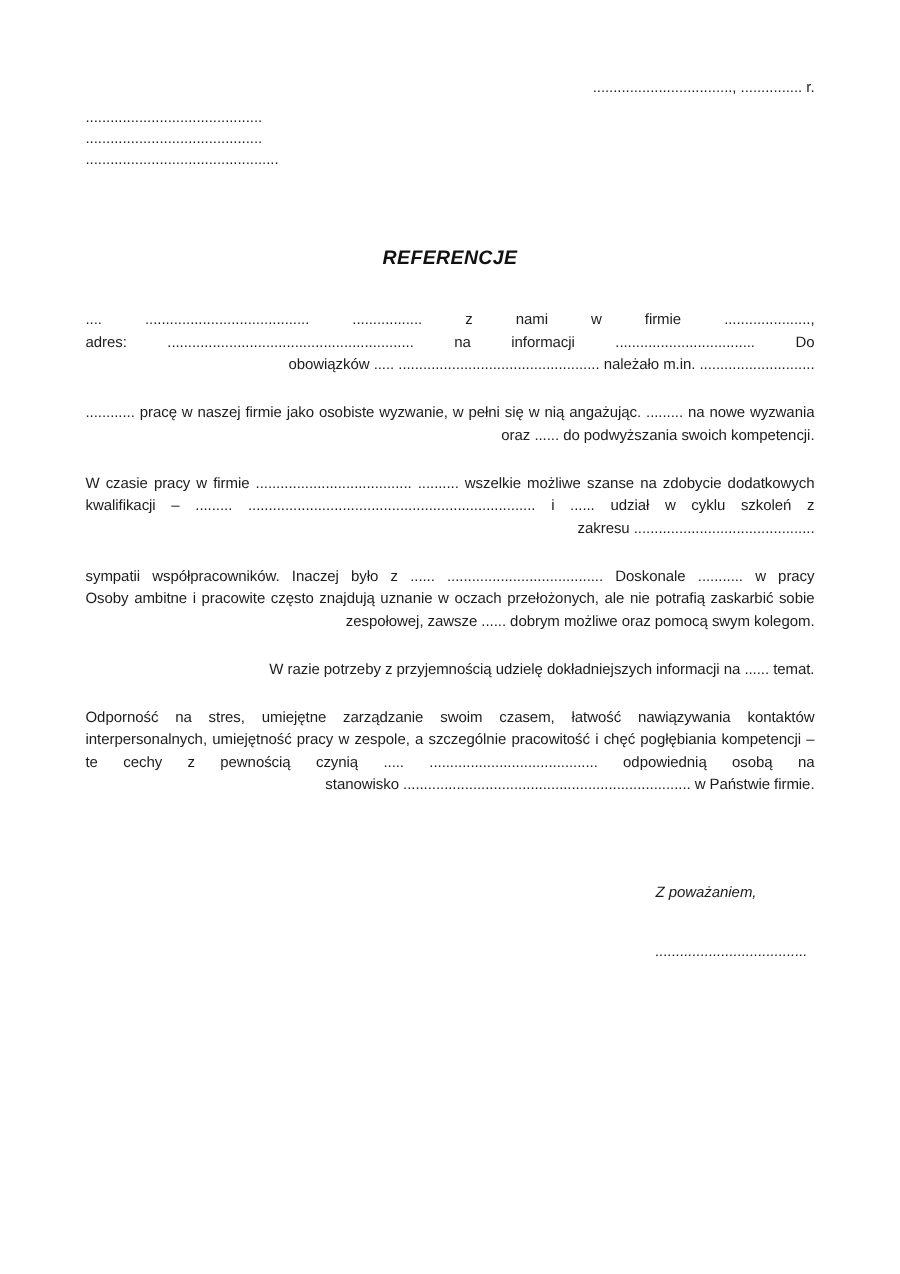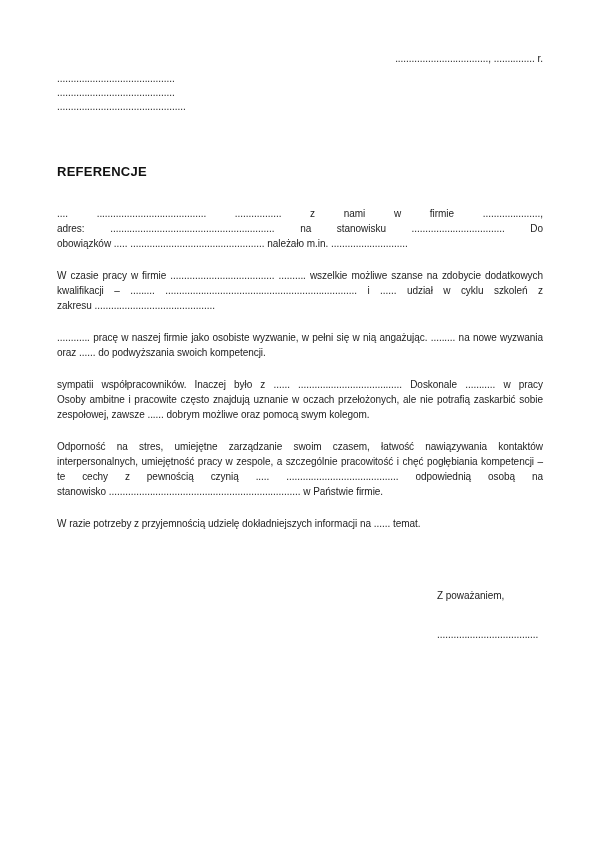--- a/index.html
+++ b/index.html
@@ -21,90 +21,92 @@
     letter-spacing: -0.04px;
     overflow: hidden;
   }
   .hdr-line { line-height: 14px; }
   .date-line { text-align: right; }
   .sender-block { margin-top: 6px; }
   .doc-title {
     margin: 50px 0 0 0;
     font-size: 13px;
     font-weight: bold;
-    text-align: left;
+    text-align: center;
     line-height: 15px;
     letter-spacing: 0.25px;
     color: #111111;
+    font-style: italic;
   }
   .para { margin: 0 0 17px 0; }
   .para.first { margin-top: 27px; }
   .jl {
     display: block;
     text-align: justify;
     text-align-last: justify;
   }
   .ll {
     display: block;
-    text-align: left;
+    text-align: right;
   }
   .closing-block {
     margin-top: 57px;
     margin-left: 380px;
     width: 106px;
+    font-style: italic;
   }
   .signature-line { margin-top: 24px; }
 </style>
 </head>
 <body>
 
 <div class="page">
 
   <div class="hdr-line date-line">.................................., ............... r.</div>
 
   <div class="sender-block">
     <div class="hdr-line">...........................................</div>
     <div class="hdr-line">...........................................</div>
     <div class="hdr-line">...............................................</div>
   </div>
 
   <h1 class="doc-title">REFERENCJE</h1>
 
   <p class="para first">
     <span class="jl">.... ........................................ ................. z nami w firmie .....................,</span>
-    <span class="jl">adres: ............................................................ na stanowisku .................................. Do</span>
+    <span class="jl">adres: ............................................................ na informacji .................................. Do</span>
     <span class="ll">obowiązków ..... ................................................. należało m.in. ............................</span>
+  </p>
+
+  <p class="para">
+    <span class="jl">............ pracę w naszej firmie jako osobiste wyzwanie, w pełni się w nią angażując. ......... na nowe wyzwania</span>
+    <span class="ll">oraz ...... do podwyższania swoich kompetencji.</span>
   </p>
 
   <p class="para">
     <span class="jl">W czasie pracy w firmie ...................................... .......... wszelkie możliwe szanse na zdobycie dodatkowych</span>
     <span class="jl">kwalifikacji – ......... ...................................................................... i ...... udział w cyklu szkoleń z</span>
     <span class="ll">zakresu ............................................</span>
   </p>
 
   <p class="para">
-    <span class="jl">............ pracę w naszej firmie jako osobiste wyzwanie, w pełni się w nią angażując. ......... na nowe wyzwania</span>
-    <span class="ll">oraz ...... do podwyższania swoich kompetencji.</span>
+    <span class="jl">sympatii współpracowników. Inaczej było z ...... ...................................... Doskonale ........... w pracy</span>
+    <span class="jl">Osoby ambitne i pracowite często znajdują uznanie w oczach przełożonych, ale nie potrafią zaskarbić sobie</span>
+    <span class="ll">zespołowej, zawsze ...... dobrym możliwe oraz pomocą swym kolegom.</span>
   </p>
 
   <p class="para">
-    <span class="jl">sympatii współpracowników. Inaczej było z ...... ...................................... Doskonale ........... w pracy</span>
-    <span class="jl">Osoby ambitne i pracowite często znajdują uznanie w oczach przełożonych, ale nie potrafią zaskarbić sobie</span>
-    <span class="ll">zespołowej, zawsze ...... dobrym możliwe oraz pomocą swym kolegom.</span>
+    <span class="ll">W razie potrzeby z przyjemnością udzielę dokładniejszych informacji na ...... temat.</span>
   </p>
 
   <p class="para">
     <span class="jl">Odporność na stres, umiejętne zarządzanie swoim czasem, łatwość nawiązywania kontaktów</span>
     <span class="jl">interpersonalnych, umiejętność pracy w zespole, a szczególnie pracowitość i chęć pogłębiania kompetencji –</span>
     <span class="jl">te cechy z pewnością czynią ..... ......................................... odpowiednią osobą na</span>
     <span class="ll">stanowisko ...................................................................... w Państwie firmie.</span>
-  </p>
-
-  <p class="para">
-    <span class="ll">W razie potrzeby z przyjemnością udzielę dokładniejszych informacji na ...... temat.</span>
   </p>
 
   <div class="closing-block">
     <div>Z poważaniem,</div>
     <div class="signature-line">.....................................</div>
   </div>
 
 </div>
 
 </body></html>

